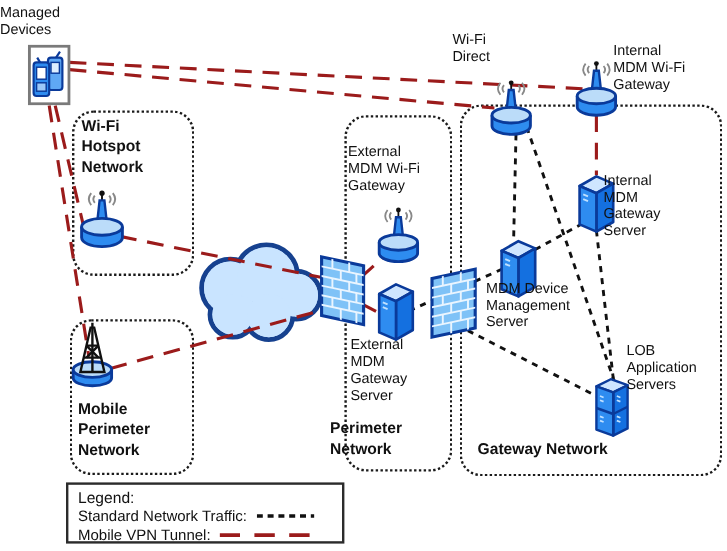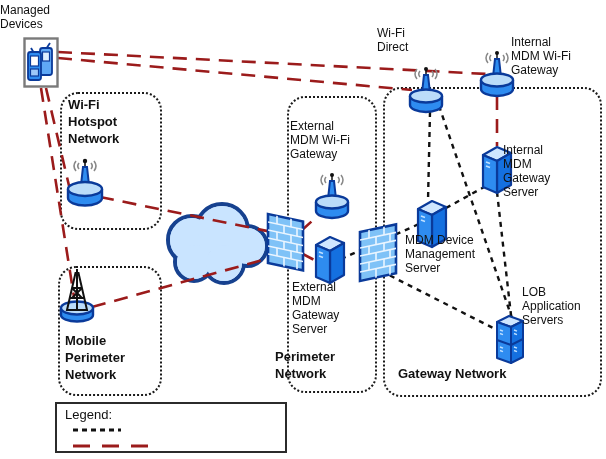--- a/index.html
+++ b/index.html
@@ -306,24 +306,26 @@
   <div class="lbl center" style="left:522px;top:286px;width:72px;">LOB
 Application
 Servers</div>
   <div class="lbl bold center" style="left:275px;top:349px;width:86px;">Perimeter
 Network</div>
   <div class="lbl bold center" style="left:398px;top:366px;width:190px;">Gateway Network</div>
 
   <div id="legend">
     <div class="row title">Legend:</div>
     <div class="row">
+      <span>Standard Network Traffic:</span>
       <svg class="sample" width="48" height="6" viewBox="0 0 48 6">
         <line x1="0" y1="3" x2="48" y2="3" stroke="#111111" stroke-width="3" stroke-dasharray="5 4"></line>
       </svg>
     </div>
     <div class="row">
+      <span>Mobile VPN Tunnel:</span>
       <svg class="sample" width="82" height="6" viewBox="0 0 82 6">
         <line x1="0" y1="3" x2="82" y2="3" stroke="#9B1B1B" stroke-width="3.2" stroke-dasharray="17 12"></line>
       </svg>
     </div>
   </div>
 
 </div>
 
 </body></html>

